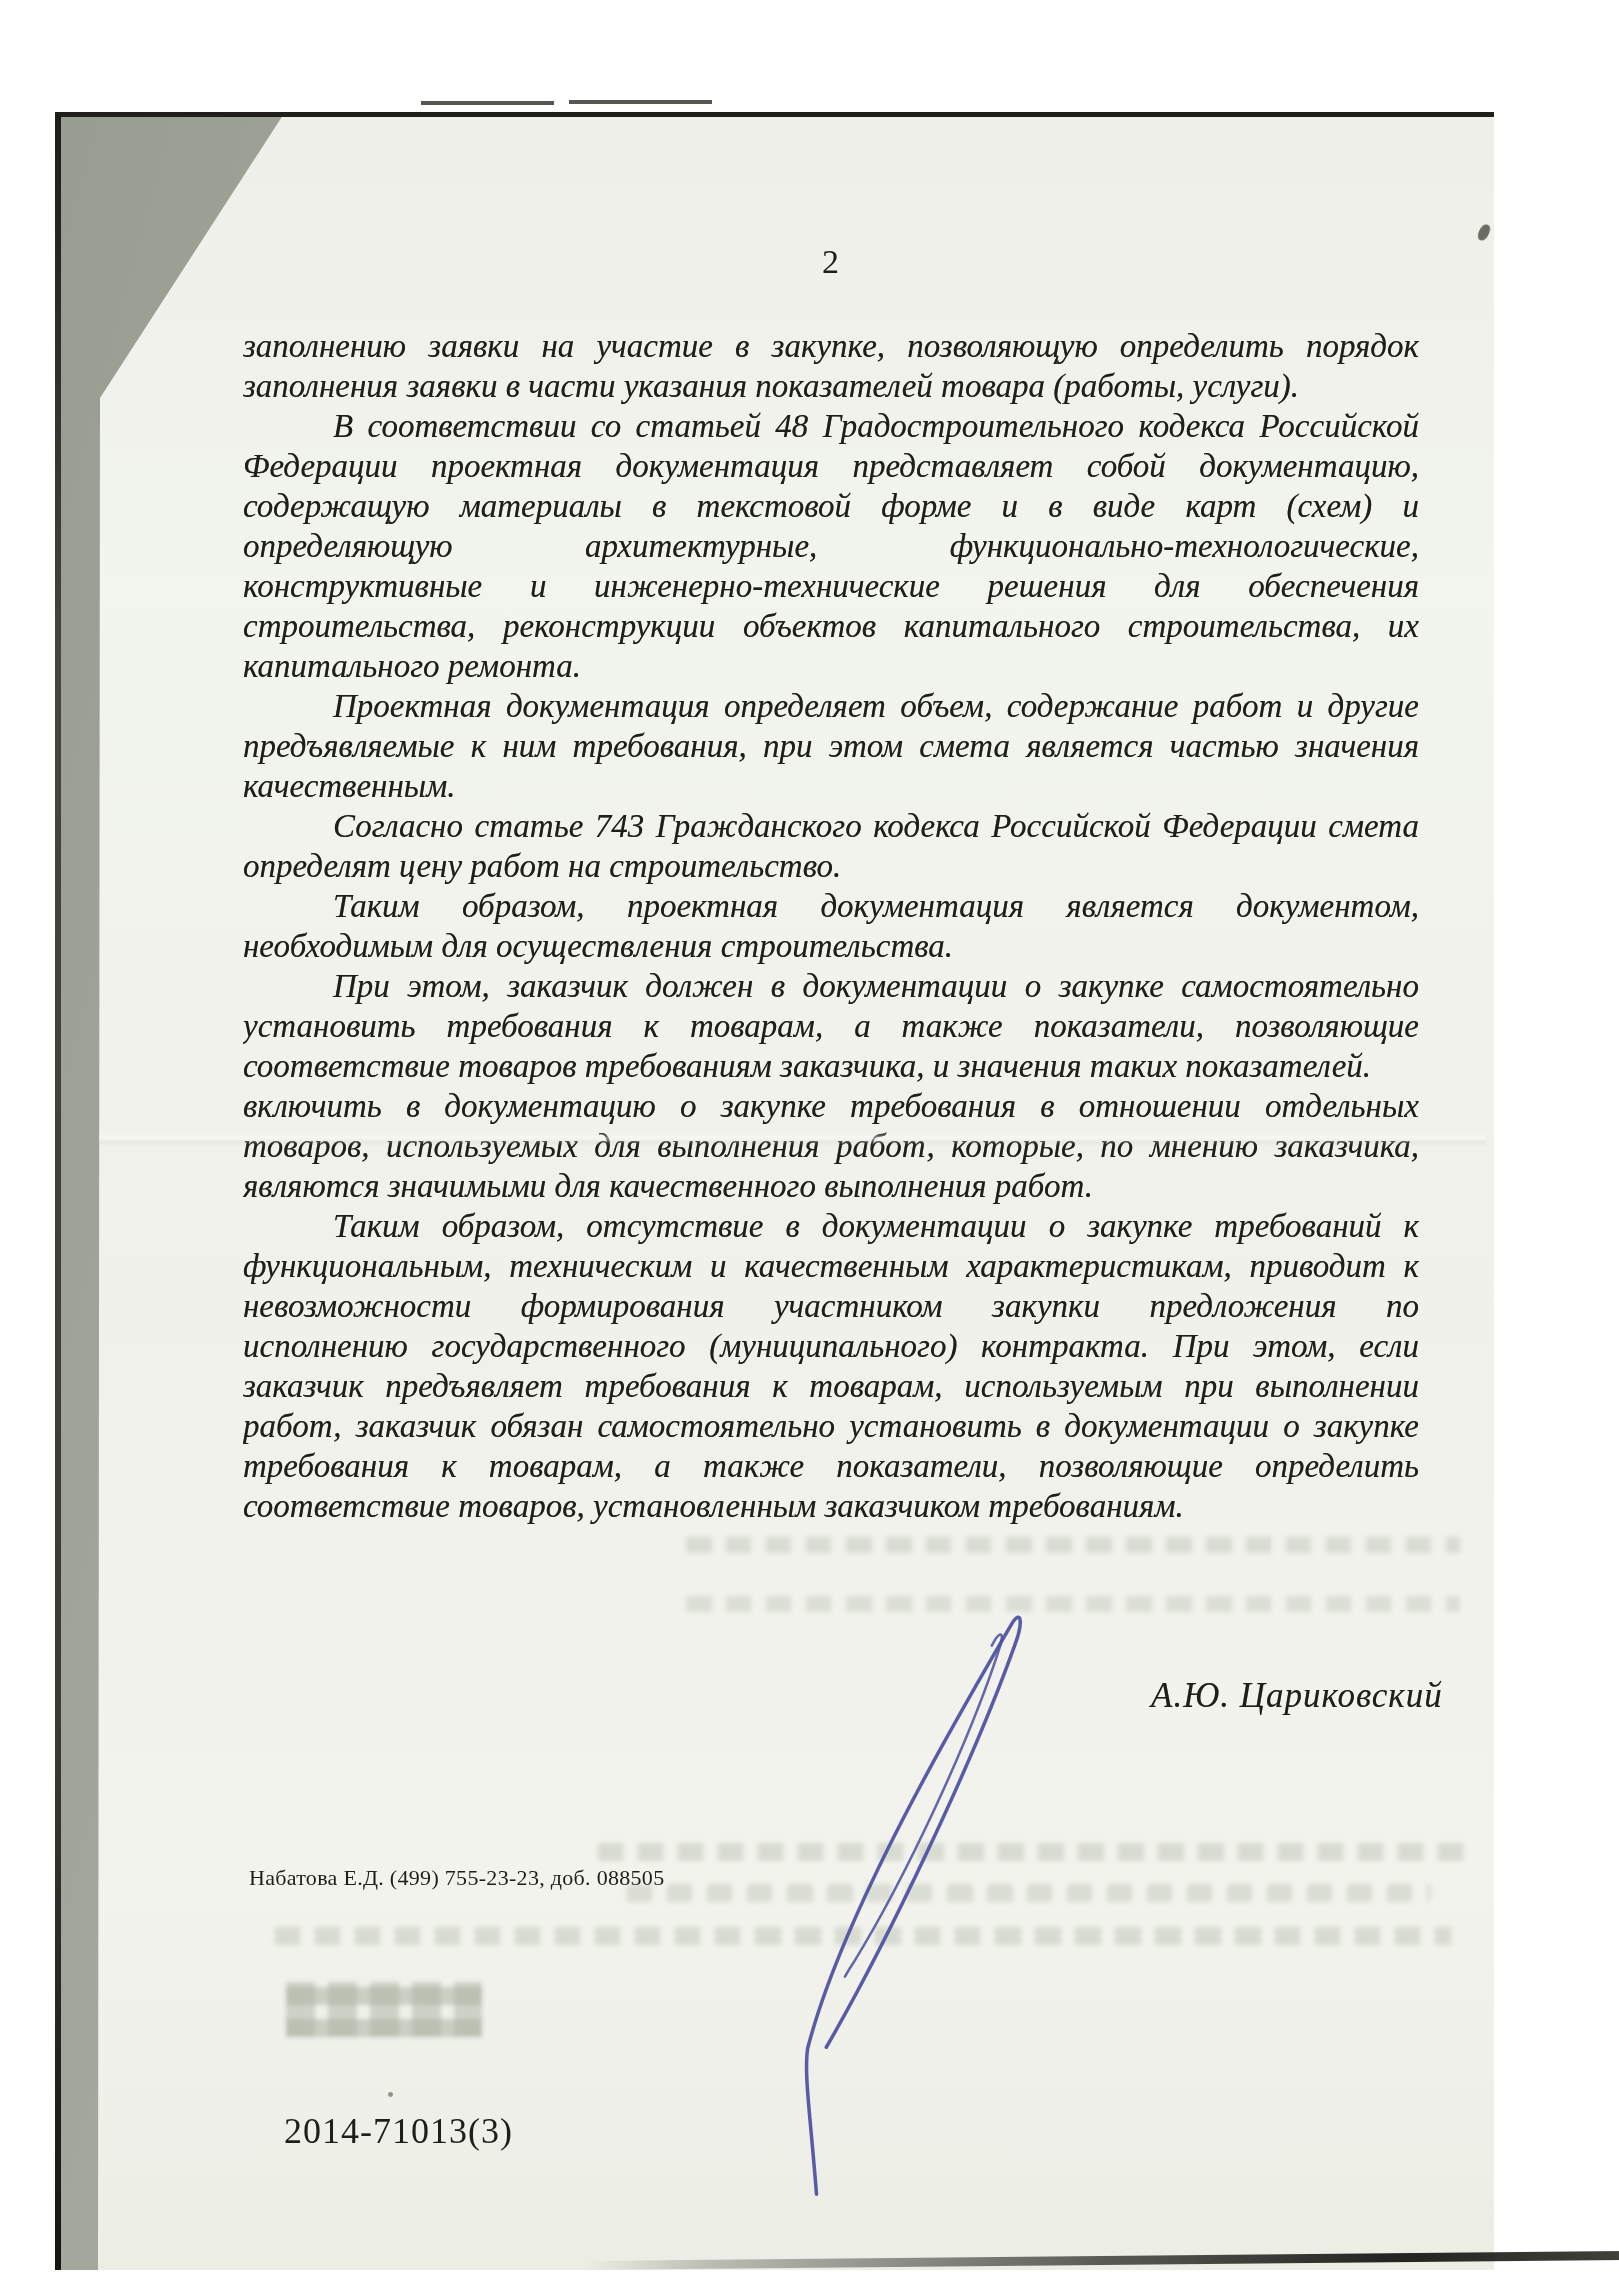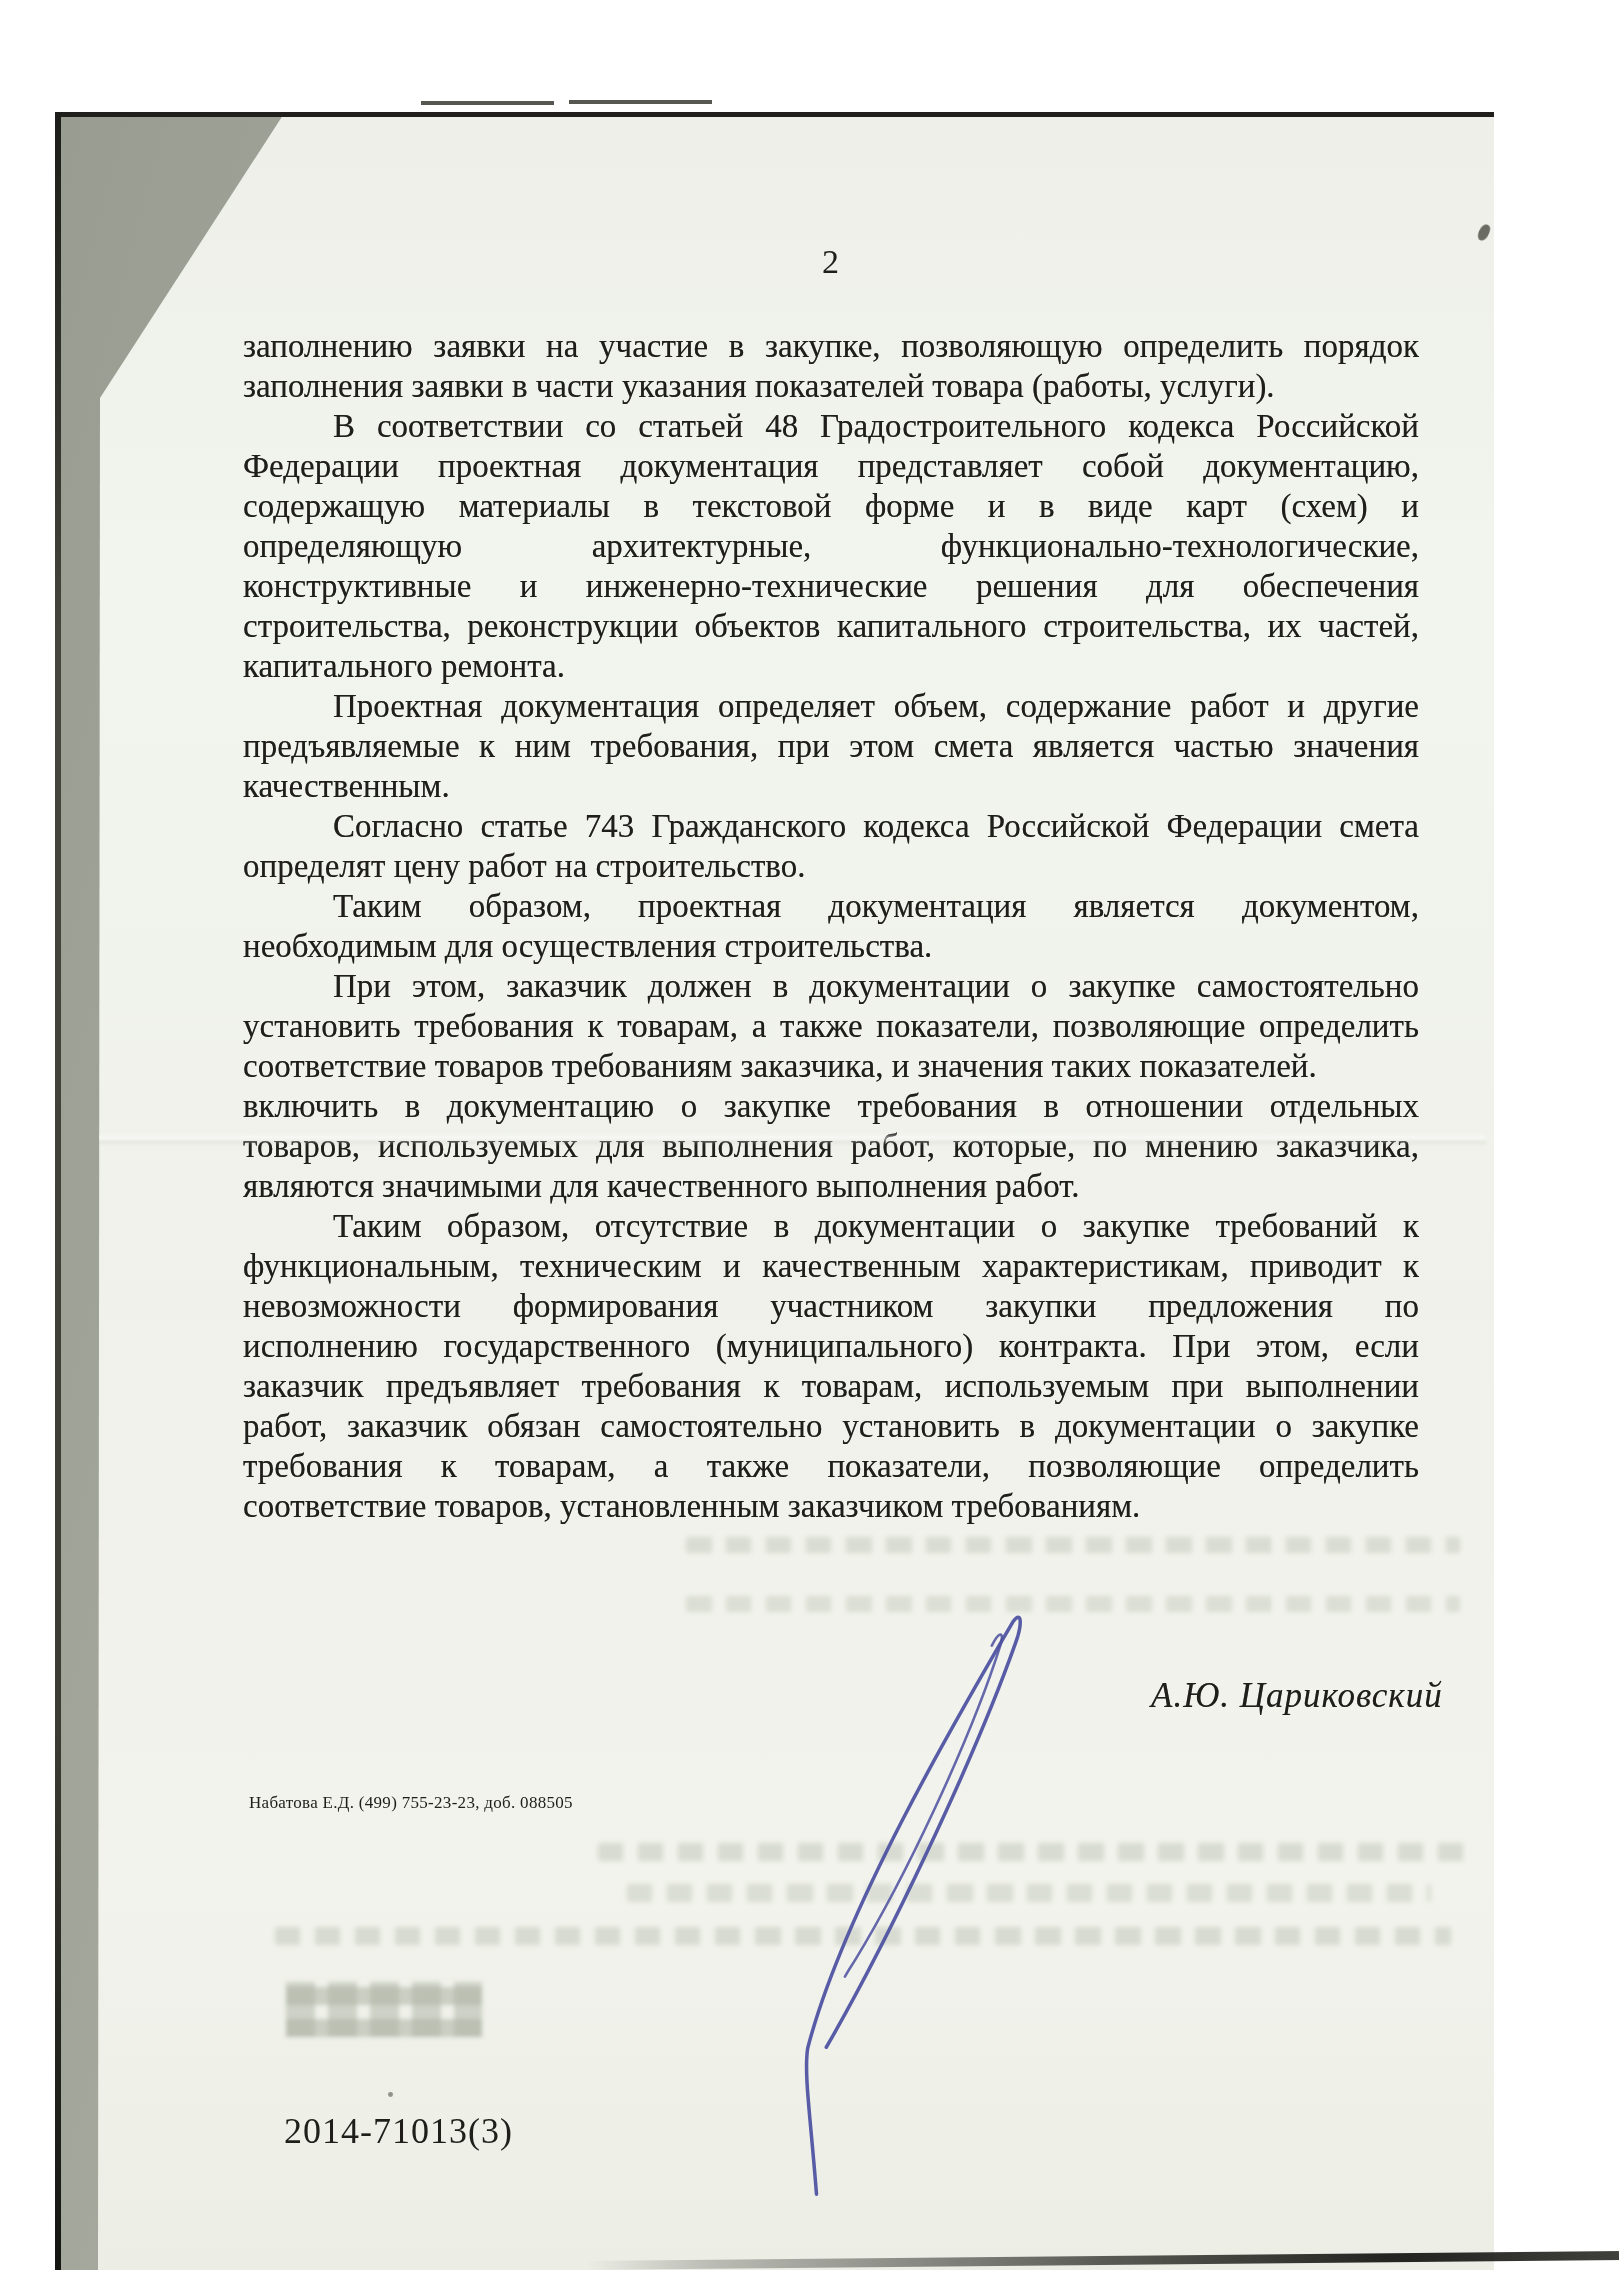--- a/index.html
+++ b/index.html
@@ -14,26 +14,26 @@
   
   .page{position:absolute;left:0;top:0;width:1439px;height:2158px;z-index:2;
         clip-path:polygon(230px 0px,1439px 0px,1439px 2158px,43px 2158px,45px 286px);
         background:linear-gradient(180deg,#edefe8 0%,#f2f4ee 22%,#eff1ea 55%,#f1f3ec 82%,#eceee6 100%);
         color:var(--text-ink,#1f1e1b);}
   .page-number{position:absolute;left:188px;top:131px;width:1176px;text-align:center;
         font-size:34px;letter-spacing:1px;}
   .body-text{position:absolute;left:188px;top:214px;width:1176px;font-size:33px;
         line-height:40px;color:var(--text-ink,#1f1e1b);
         text-shadow:0 0 0.6px rgba(20,20,18,0.55);}
-  .line{text-align:justify;text-align-last:justify;height:40px;overflow:hidden;white-space:nowrap0;}
+  .line{text-align:justify;text-align-last:justify;height:40px;overflow:hidden;white-space:nowrap0;font-style:italic;}
   .line.indent{padding-left:90px;}
   .line.last{text-align-last:left;}
   .sig-name{position:absolute;left:1096px;top:1564px;font-size:35px;letter-spacing:1px;
         text-shadow:0 0 0.6px rgba(20,20,18,0.5);font-style:italic;}
-  .contact{position:absolute;left:194px;top:1681px;font-size:17px;letter-spacing:0.3px;}
+  .contact{position:absolute;left:194px;top:1753px;font-size:22px;letter-spacing:0.3px;}
   .ref{position:absolute;left:229px;top:1998px;font-size:36px;letter-spacing:1px;}
   .signature-svg{position:absolute;left:690px;top:1457px;width:333px;height:647px;z-index:3;}
   
   .crease{position:absolute;left:9.8px;top:1021px;width:1421px;height:11.8px;filter:blur(1.5px);
         background:linear-gradient(180deg,rgba(255,255,255,0) 0%,rgba(255,255,255,0.6) 45%,rgba(175,178,165,0.22) 75%,rgba(255,255,255,0) 100%);}
   .ghost{position:absolute;filter:blur(2.9px);border-radius:2.9px;
         background:repeating-linear-gradient(90deg,rgba(122,130,108,0.5) 0 25.5px,rgba(0,0,0,0) 25.5px 40px);}
   .ghost-block{position:absolute;filter:blur(2px);
         background:repeating-linear-gradient(0deg,rgba(108,116,94,0.55) 0 17.6px,rgba(0,0,0,0) 17.6px 32px),
                    repeating-linear-gradient(90deg,rgba(108,116,94,0.5) 0 29px,rgba(0,0,0,0) 29px 42px);}

